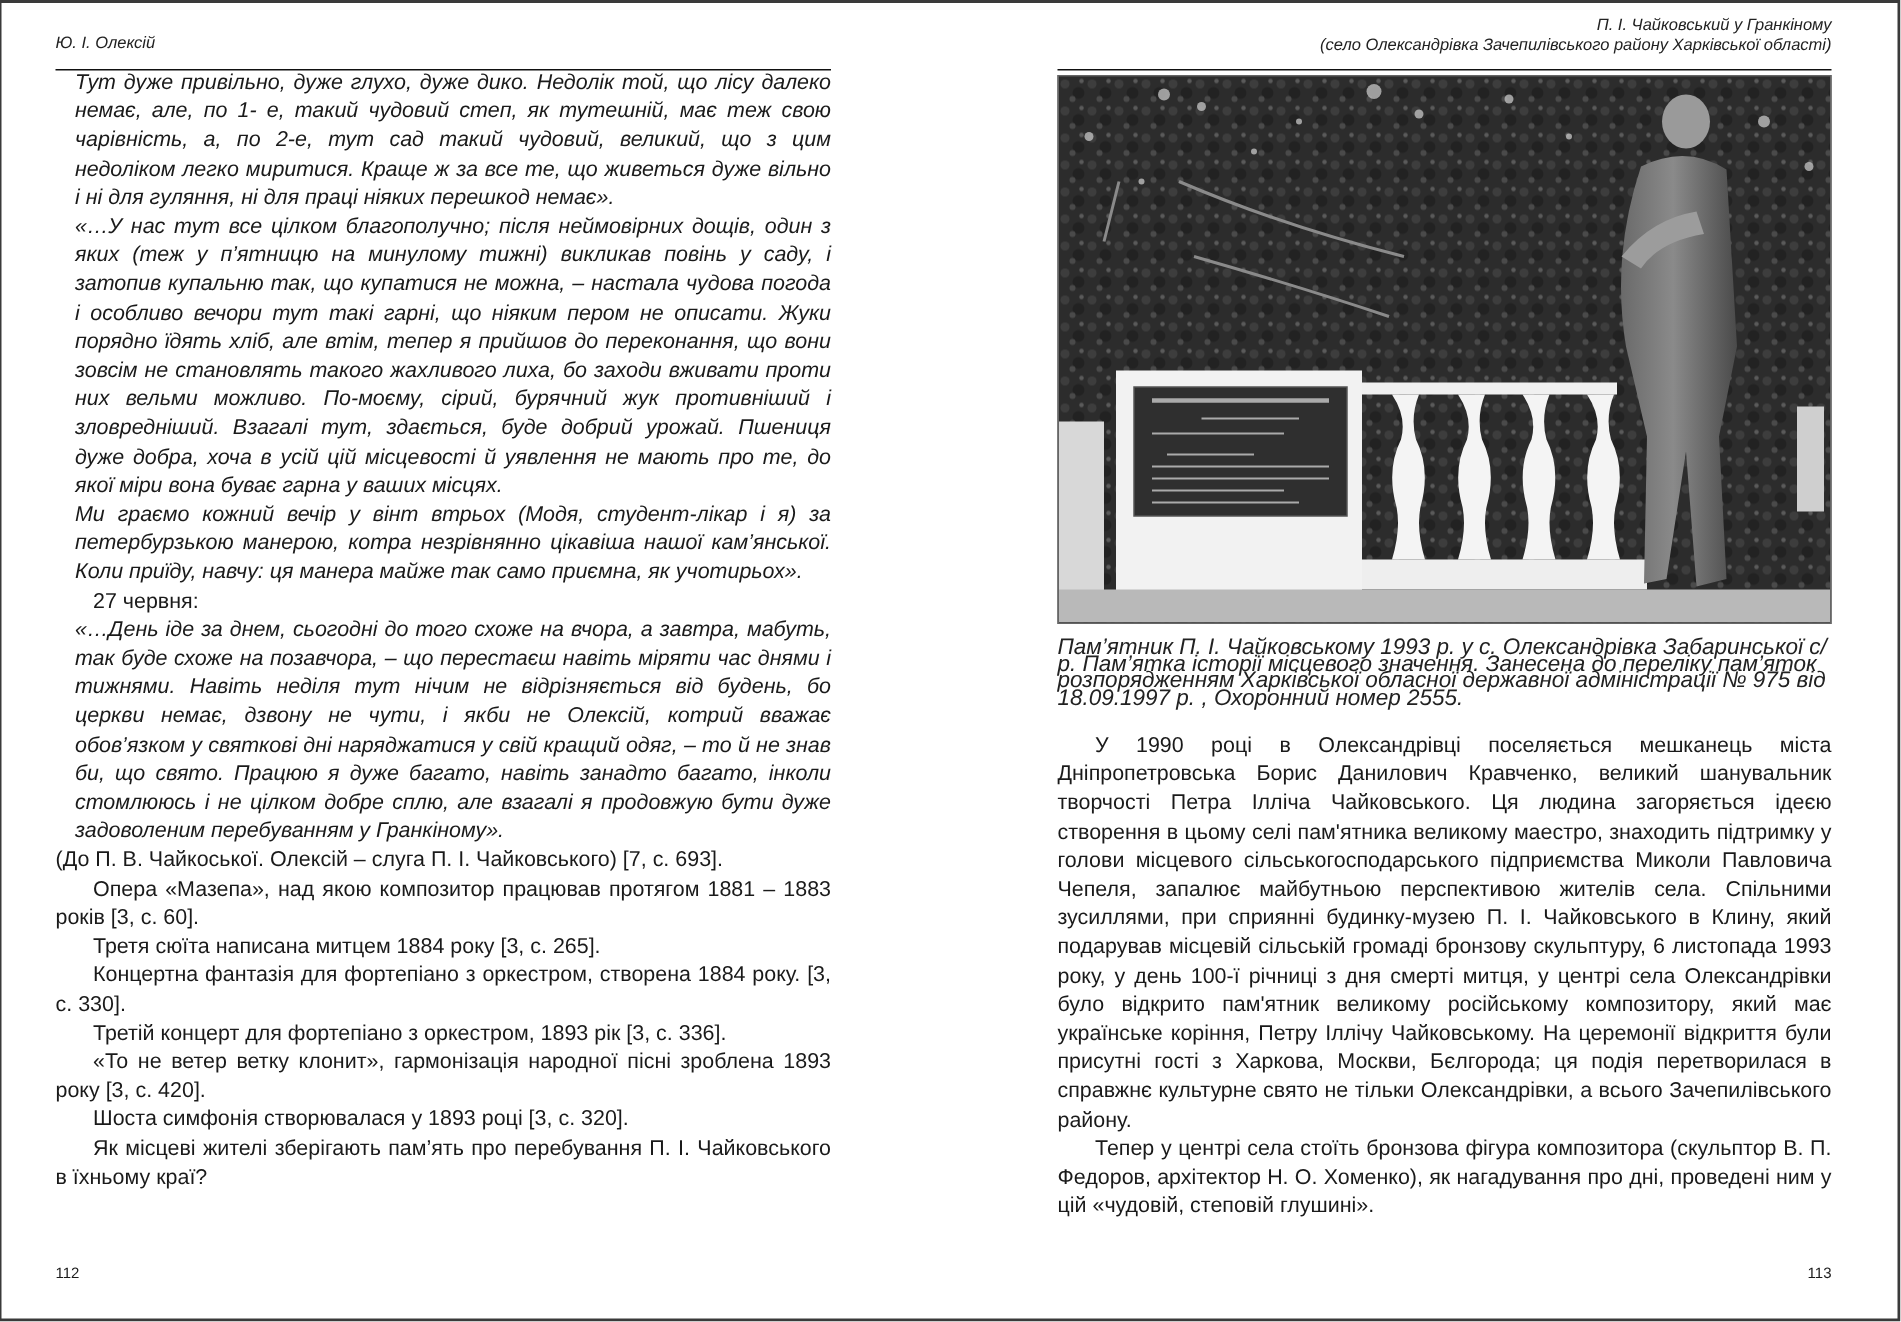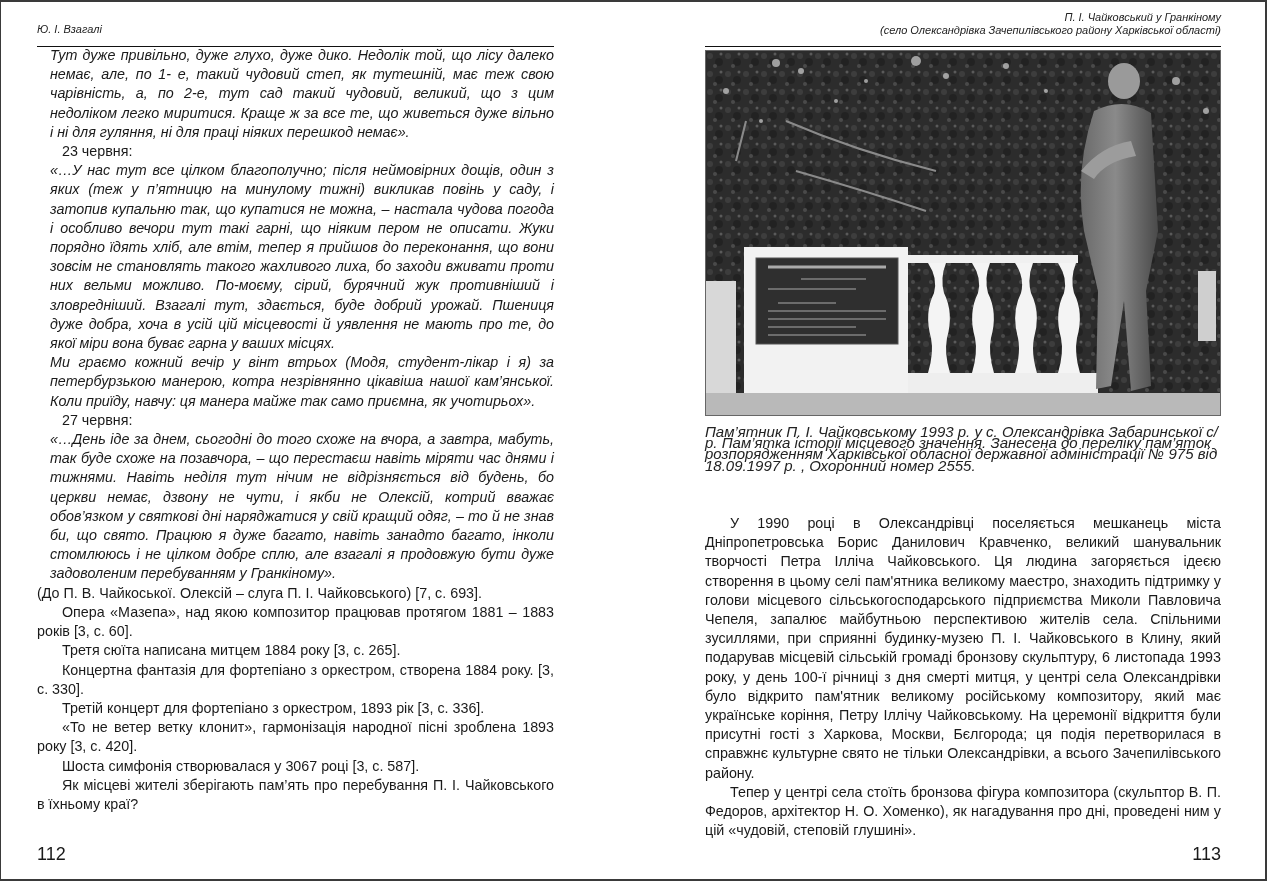--- a/index.html
+++ b/index.html
@@ -36,59 +36,58 @@
     font-size: 14.3px; line-height: 19.2px;
     text-align: justify;
   }
   .left .body-text { top: 46px; }
   .p { margin: 0; }
   .p.ind { text-indent: 25px; }
   .p.quote { font-style: italic; margin-left: 13px; }
   .p.noind { text-indent: 0; }
 
   .folio {
-    position: absolute; top: 844px; font-size: 18px;
+    position: absolute; top: 844px; font-size: 10px;
   }
   .left .folio { left: 0; }
   .right .folio { right: 0; }
 
   
   .photo {
     position: absolute; top: 50px; left: 0; width: 516px; height: 366px;
     border: 1px solid #666; box-sizing: border-box; overflow: hidden;
     background: #2b2b2b;
   }
   .photo svg { display: block; }
   .caption {
     position: absolute; top: 426px; left: 0; right: 0;
     font-size: 15px; line-height: 11.2px; font-style: italic; color: #222;
   }
-  .right .body-text { top: 488px; margin-top: 26px; }
+  .right .body-text { top: 488px; }
 </style>
 </head>
 <body>
 
 <div class="frame"></div>
 
 <div class="page left">
-  <div class="run-head">Ю. І. Взагалі</div>
+  <div class="run-head">Ю. І. Олексій</div>
   <div class="body-text">
     <p class="p quote">Тут дуже привільно, дуже глухо, дуже дико. Недолік той, що лісу далеко немає, але, по 1- е, такий чудовий степ, як тутешній, має теж свою чарівність, а, по 2-е, тут сад такий чудовий, великий, що з цим недоліком легко миритися. Краще ж за все те, що живеться дуже вільно і ні для гуляння, ні для праці ніяких перешкод немає».</p>
-    <p class="p ind">23 червня:</p>
     <p class="p quote">«…У нас тут все цілком благополучно; після неймовірних дощів, один з яких (теж у п’ятницю на минулому тижні) викликав повінь у саду, і затопив купальню так, що купатися не можна, – настала чудова погода і особливо вечори тут такі гарні, що ніяким пером не описати. Жуки порядно їдять хліб, але втім, тепер я прийшов до переконання, що вони зовсім не становлять такого жахливого лиха, бо заходи вживати проти них вельми можливо. По-моєму, сірий, бурячний жук противніший і зловредніший. Взагалі тут, здається, буде добрий урожай. Пшениця дуже добра, хоча в усій цій місцевості й уявлення не мають про те, до якої міри вона буває гарна у ваших місцях.</p>
     <p class="p quote">Ми граємо кожний вечір у вінт втрьох (Модя, студент-лікар і я) за петербурзькою манерою, котра незрівнянно цікавіша нашої кам’янської. Коли приїду, навчу: ця манера майже так само приємна, як учотирьох».</p>
     <p class="p ind">27 червня:</p>
     <p class="p quote">«…День іде за днем, сьогодні до того схоже на вчора, а завтра, мабуть, так буде схоже на позавчора, – що перестаєш навіть міряти час днями і тижнями. Навіть неділя тут нічим не відрізняється від будень, бо церкви немає, дзвону не чути, і якби не Олексій, котрий вважає обов’язком у святкові дні наряджатися у свій кращий одяг, – то й не знав би, що свято. Працюю я дуже багато, навіть занадто багато, інколи стомлююсь і не цілком добре сплю, але взагалі я продовжую бути дуже задоволеним перебуванням у Гранкіному».</p>
     <p class="p noind">(До П. В. Чайкоської. Олексій – слуга П. І. Чайковського) [7, с. 693].</p>
     <p class="p ind">Опера «Мазепа», над якою композитор працював протягом 1881 – 1883 років [3, с. 60].</p>
     <p class="p ind">Третя сюїта написана митцем 1884 року [3, с. 265].</p>
     <p class="p ind">Концертна фантазія для фортепіано з оркестром, створена 1884 року. [3, с. 330].</p>
     <p class="p ind">Третій концерт для фортепіано з оркестром, 1893 рік [3, с. 336].</p>
     <p class="p ind">«То не ветер ветку клонит», гармонізація народної пісні зроблена 1893 року [3, с. 420].</p>
-    <p class="p ind">Шоста симфонія створювалася у 3067 році [3, с. 587].</p>
+    <p class="p ind">Шоста симфонія створювалася у 1893 році [3, с. 320].</p>
     <p class="p ind">Як місцеві жителі зберігають пам’ять про перебування П. І. Чайковського в їхньому краї?</p>
   </div>
   <div class="folio">112</div>
 </div>
 
 <div class="page right">
   <div class="run-head">
     <div>П. І. Чайковський у Гранкіному</div>
     <div>(село Олександрівка Зачепилівського району Харківської області)</div>
   </div>

